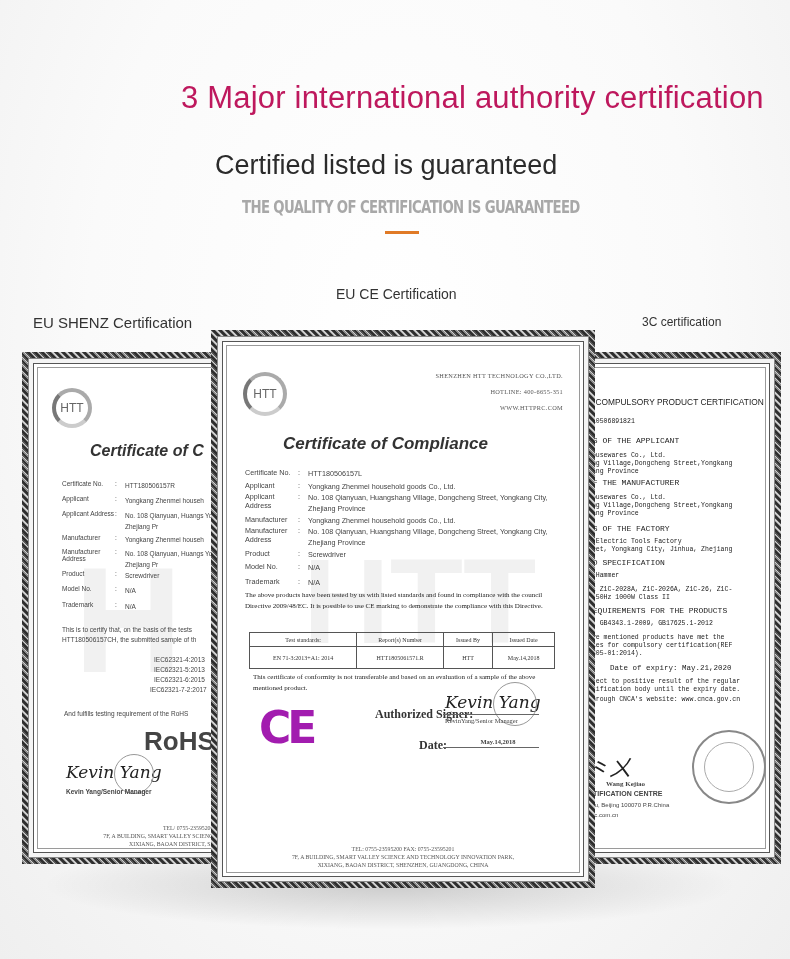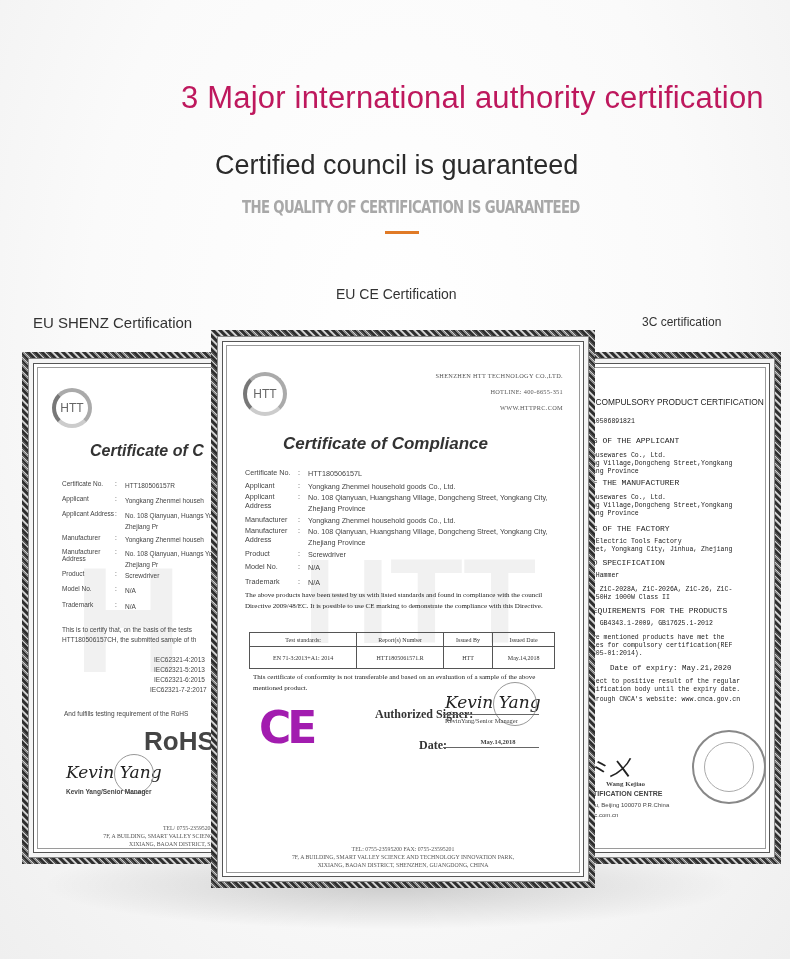--- a/index.html
+++ b/index.html
@@ -57,21 +57,21 @@
   .watermark { position: absolute; font-size: 150px; font-weight: bold; color: rgba(200,200,200,0.25); }
 
   .mono { font-family: "Liberation Mono", monospace; }
   .c3-line { position: absolute; left: 6px; font-size: 6.5px; color: #222; white-space: nowrap; }
   .c3-head { font-size: 8px; }
 </style>
 </head>
 <body>
 
 <div class="hdr-title">3 Major international authority certification</div>
-<div class="hdr-sub">Certified council is guaranteed</div>
+<div class="hdr-sub">Certified listed is guaranteed</div>
 <div class="hdr-caps">THE QUALITY OF CERTIFICATION IS GUARANTEED</div>
 <div class="hdr-bar"></div>
 
 <div class="cap cap-ce">EU CE Certification</div>
 <div class="cap cap-rohs">EU SHENZ Certification</div>
 <div class="cap cap-3c">3C certification</div>
 
 <div class="shadow" style="left:40px; top:840px; width:700px; height:90px;"></div>
 
 <div class="frame rohs">

